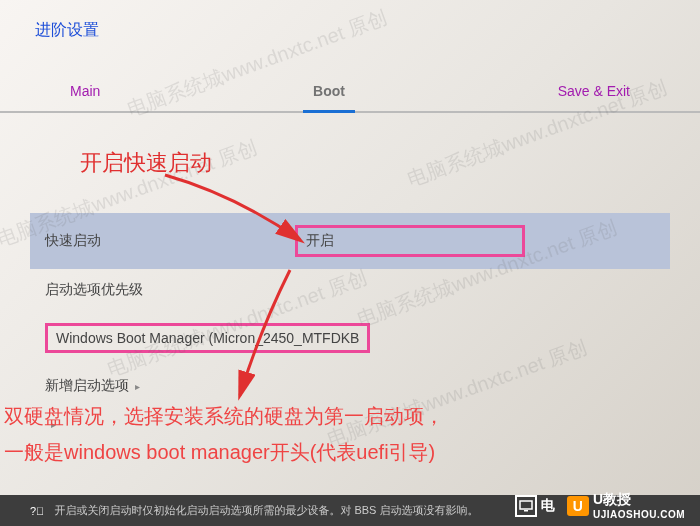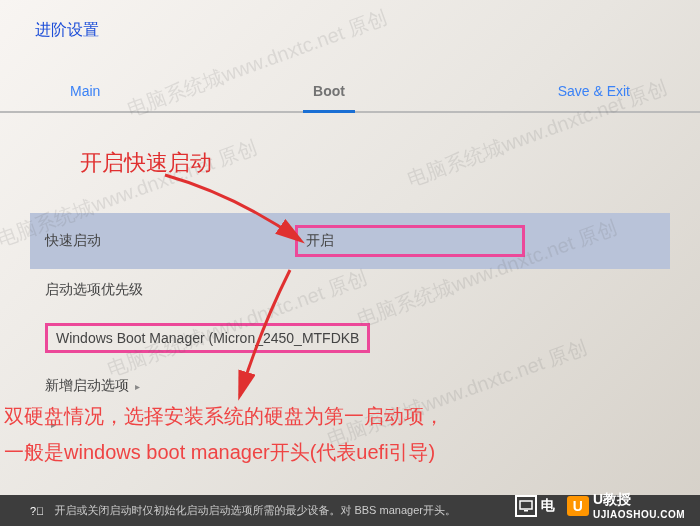--- a/index.html
+++ b/index.html
@@ -20,21 +20,21 @@
     .tabs {
       display: flex;
       margin-top: 30px;
       border-bottom: 2px solid #bbb;
       padding: 0 60px;
       justify-content: space-between;
     }
     .tab {
       padding: 12px 10px;
       font-size: 14px;
-      color: #3b82f6;
+      color: #a21caf;
       cursor: pointer;
       position: relative;
     }
     .tab.active {
       color: #737373;
       font-weight: 700;
     }
     .tab.active::after {
       content: '';
       position: absolute;
@@ -229,21 +229,21 @@
   <path d="M 60 10 Q 30 70 10 135" stroke="#e03030" stroke-width="3" fill="none" marker-end="url(#ah2)"></path>
 </svg>
 
 <div class="annotation-2">
   <div>双硬盘情况，选择安装系统的硬盘为第一启动项，</div>
   <div>一般是windows boot manager开头(代表uefi引导)</div>
 </div>
 
 <div class="help-bar">
   <span class="help-icon">?⃝</span>
-  <span>开启或关闭启动时仅初始化启动启动选项所需的最少设备。对 BBS manager开头。</span>
+  <span>开启或关闭启动时仅初始化启动启动选项所需的最少设备。对 BBS 启动选项没有影响。</span>
   <div class="logo-right">
     <div class="logo-box">
       <div class="logo-square">
         <svg width="14" height="12" viewBox="0 0 14 12">
             <rect x="1" y="1" width="12" height="8" fill="none" stroke="#fff" stroke-width="1.5"></rect>
             <rect x="5" y="10" width="4" height="1.5" fill="#fff"></rect>
           </svg>
       </div>
       <span>电</span>
     </div>

